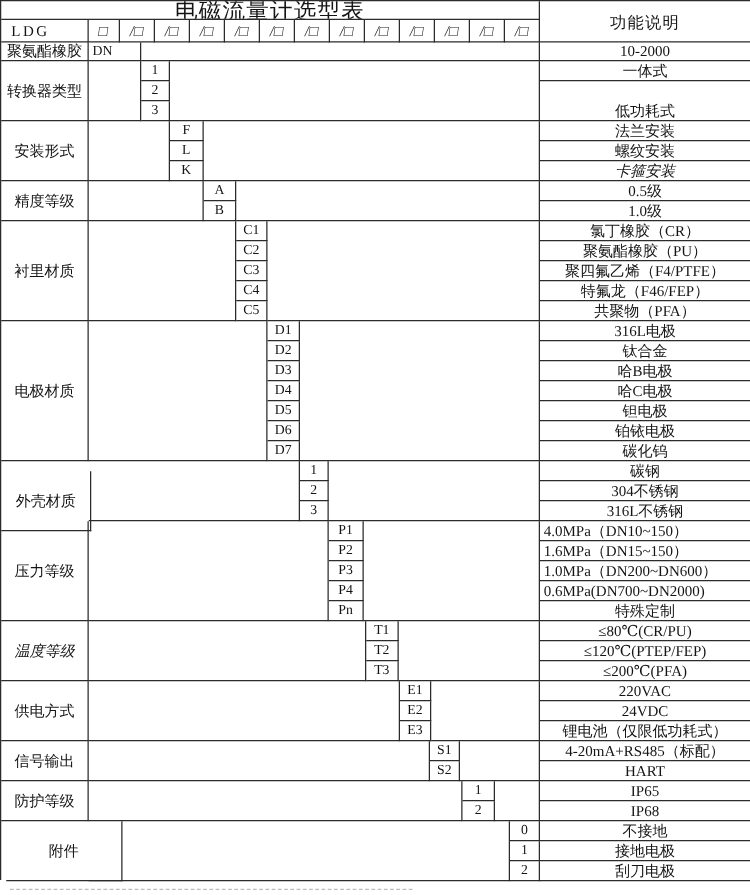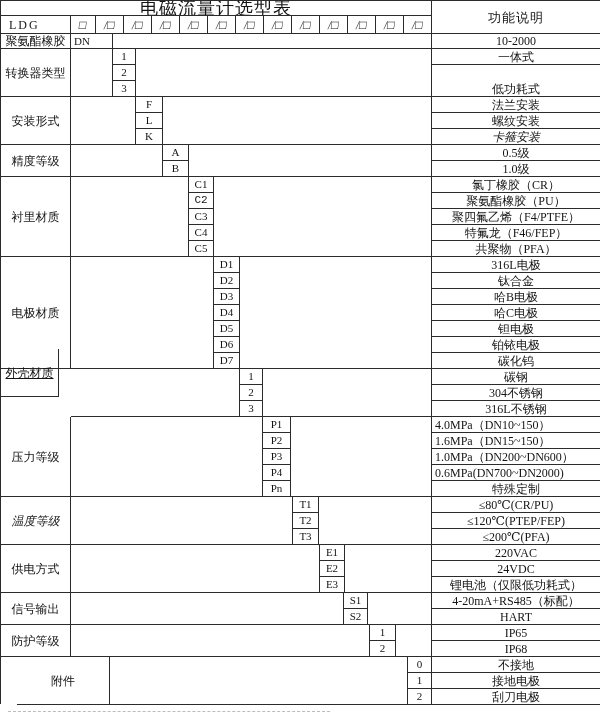--- a/index.html
+++ b/index.html
@@ -103,21 +103,21 @@
       <div class="cell" style="left: 188px; top: 144px; width: 243px; height: 32px;"></div>
       <div class="cell code" style="left: 162px; top: 144px; width: 26px; height: 16px;">A</div>
       <div class="cell desc" style="left: 431px; top: 144px; width: 169px; height: 16px;">0.5级</div>
       <div class="cell code" style="left: 162px; top: 160px; width: 26px; height: 16px;">B</div>
       <div class="cell desc" style="left: 431px; top: 160px; width: 169px; height: 16px;">1.0级</div>
       <div class="cell cat" style="left: 0px; top: 176px; width: 70px; height: 80px;">衬里材质</div>
       <div class="cell" style="left: 70px; top: 176px; width: 118px; height: 80px;"></div>
       <div class="cell" style="left: 213px; top: 176px; width: 218px; height: 80px;"></div>
       <div class="cell code" style="left: 188px; top: 176px; width: 25px; height: 16px;">C1</div>
       <div class="cell desc" style="left: 431px; top: 176px; width: 169px; height: 16px;">氯丁橡胶（CR）</div>
-      <div class="cell code" style="left: 188px; top: 192px; width: 25px; height: 16px; font-family: Liberation Mono, monospace;">C2</div>
+      <div class="cell code" style="left: 188px; top: 192px; width: 25px; height: 16px;">C2</div>
       <div class="cell desc" style="left: 431px; top: 192px; width: 169px; height: 16px;">聚氨酯橡胶（PU）</div>
       <div class="cell code" style="left: 188px; top: 208px; width: 25px; height: 16px;">C3</div>
       <div class="cell desc" style="left: 431px; top: 208px; width: 169px; height: 16px;">聚四氟乙烯（F4/PTFE）</div>
       <div class="cell code" style="left: 188px; top: 224px; width: 25px; height: 16px;">C4</div>
       <div class="cell desc" style="left: 431px; top: 224px; width: 169px; height: 16px;">特氟龙（F46/FEP）</div>
       <div class="cell code" style="left: 188px; top: 240px; width: 25px; height: 16px;">C5</div>
       <div class="cell desc" style="left: 431px; top: 240px; width: 169px; height: 16px;">共聚物（PFA）</div>
       <div class="cell cat" style="left: 0px; top: 256px; width: 70px; height: 112px;">电极材质</div>
       <div class="cell" style="left: 70px; top: 256px; width: 143px; height: 112px;"></div>
       <div class="cell" style="left: 239px; top: 256px; width: 192px; height: 112px;"></div>
@@ -128,21 +128,21 @@
       <div class="cell code" style="left: 213px; top: 288px; width: 26px; height: 16px;">D3</div>
       <div class="cell desc" style="left: 431px; top: 288px; width: 169px; height: 16px;">哈B电极</div>
       <div class="cell code" style="left: 213px; top: 304px; width: 26px; height: 16px;">D4</div>
       <div class="cell desc" style="left: 431px; top: 304px; width: 169px; height: 16px;">哈C电极</div>
       <div class="cell code" style="left: 213px; top: 320px; width: 26px; height: 16px;">D5</div>
       <div class="cell desc" style="left: 431px; top: 320px; width: 169px; height: 16px;">钽电极</div>
       <div class="cell code" style="left: 213px; top: 336px; width: 26px; height: 16px;">D6</div>
       <div class="cell desc" style="left: 431px; top: 336px; width: 169px; height: 16px;">铂铱电极</div>
       <div class="cell code" style="left: 213px; top: 352px; width: 26px; height: 16px;">D7</div>
       <div class="cell desc" style="left: 431px; top: 352px; width: 169px; height: 16px;">碳化钨</div>
-      <div class="cell cat" style="left: 0px; top: 348px; width: 58px; height: 48px; text-decoration: underline;">外壳材质</div>
+      <div class="cell cat" style="left: 0px; top: 376px; width: 72px; height: 48px;">外壳材质</div>
       <div class="cell" style="left: 70px; top: 368px; width: 169px; height: 48px;"></div>
       <div class="cell" style="left: 262px; top: 368px; width: 169px; height: 48px;"></div>
       <div class="cell code" style="left: 239px; top: 368px; width: 23px; height: 16px;">1</div>
       <div class="cell desc" style="left: 431px; top: 368px; width: 169px; height: 16px;">碳钢</div>
       <div class="cell code" style="left: 239px; top: 384px; width: 23px; height: 16px;">2</div>
       <div class="cell desc" style="left: 431px; top: 384px; width: 169px; height: 16px;">304不锈钢</div>
       <div class="cell code" style="left: 239px; top: 400px; width: 23px; height: 16px;">3</div>
       <div class="cell desc" style="left: 431px; top: 400px; width: 169px; height: 16px;">316L不锈钢</div>
       <div class="cell cat" style="left: 0px; top: 416px; width: 70px; height: 80px;">压力等级</div>
       <div class="cell" style="left: 70px; top: 416px; width: 192px; height: 80px;"></div>
@@ -182,21 +182,21 @@
       <div class="cell desc" style="left: 431px; top: 592px; width: 169px; height: 16px;">4-20mA+RS485（标配）</div>
       <div class="cell code" style="left: 343px; top: 608px; width: 24px; height: 16px;">S2</div>
       <div class="cell desc" style="left: 431px; top: 608px; width: 169px; height: 16px;">HART</div>
       <div class="cell cat" style="left: 0px; top: 624px; width: 70px; height: 32px;">防护等级</div>
       <div class="cell" style="left: 70px; top: 624px; width: 299px; height: 32px;"></div>
       <div class="cell" style="left: 395px; top: 624px; width: 36px; height: 32px;"></div>
       <div class="cell code" style="left: 369px; top: 624px; width: 26px; height: 16px;">1</div>
       <div class="cell desc" style="left: 431px; top: 624px; width: 169px; height: 16px;">IP65</div>
       <div class="cell code" style="left: 369px; top: 640px; width: 26px; height: 16px;">2</div>
       <div class="cell desc" style="left: 431px; top: 640px; width: 169px; height: 16px;">IP68</div>
-      <div class="cell cat" style="left: 16px; top: 656px; width: 93px; height: 48px;">附件</div>
+      <div class="cell cat" style="left: 4px; top: 656px; width: 93px; height: 48px;">附件</div>
       <div class="cell" style="left: 70px; top: 656px; width: 337px; height: 48px;"></div>
       <div class="cell code" style="left: 407px; top: 656px; width: 24px; height: 16px;">0</div>
       <div class="cell desc" style="left: 431px; top: 656px; width: 169px; height: 16px;">不接地</div>
       <div class="cell code" style="left: 407px; top: 672px; width: 24px; height: 16px;">1</div>
       <div class="cell desc" style="left: 431px; top: 672px; width: 169px; height: 16px;">接地电极</div>
       <div class="cell code" style="left: 407px; top: 688px; width: 24px; height: 16px;">2</div>
       <div class="cell desc" style="left: 431px; top: 688px; width: 169px; height: 16px;">刮刀电极</div>
     </div>
   <div class="artifact"></div>
 </div>

